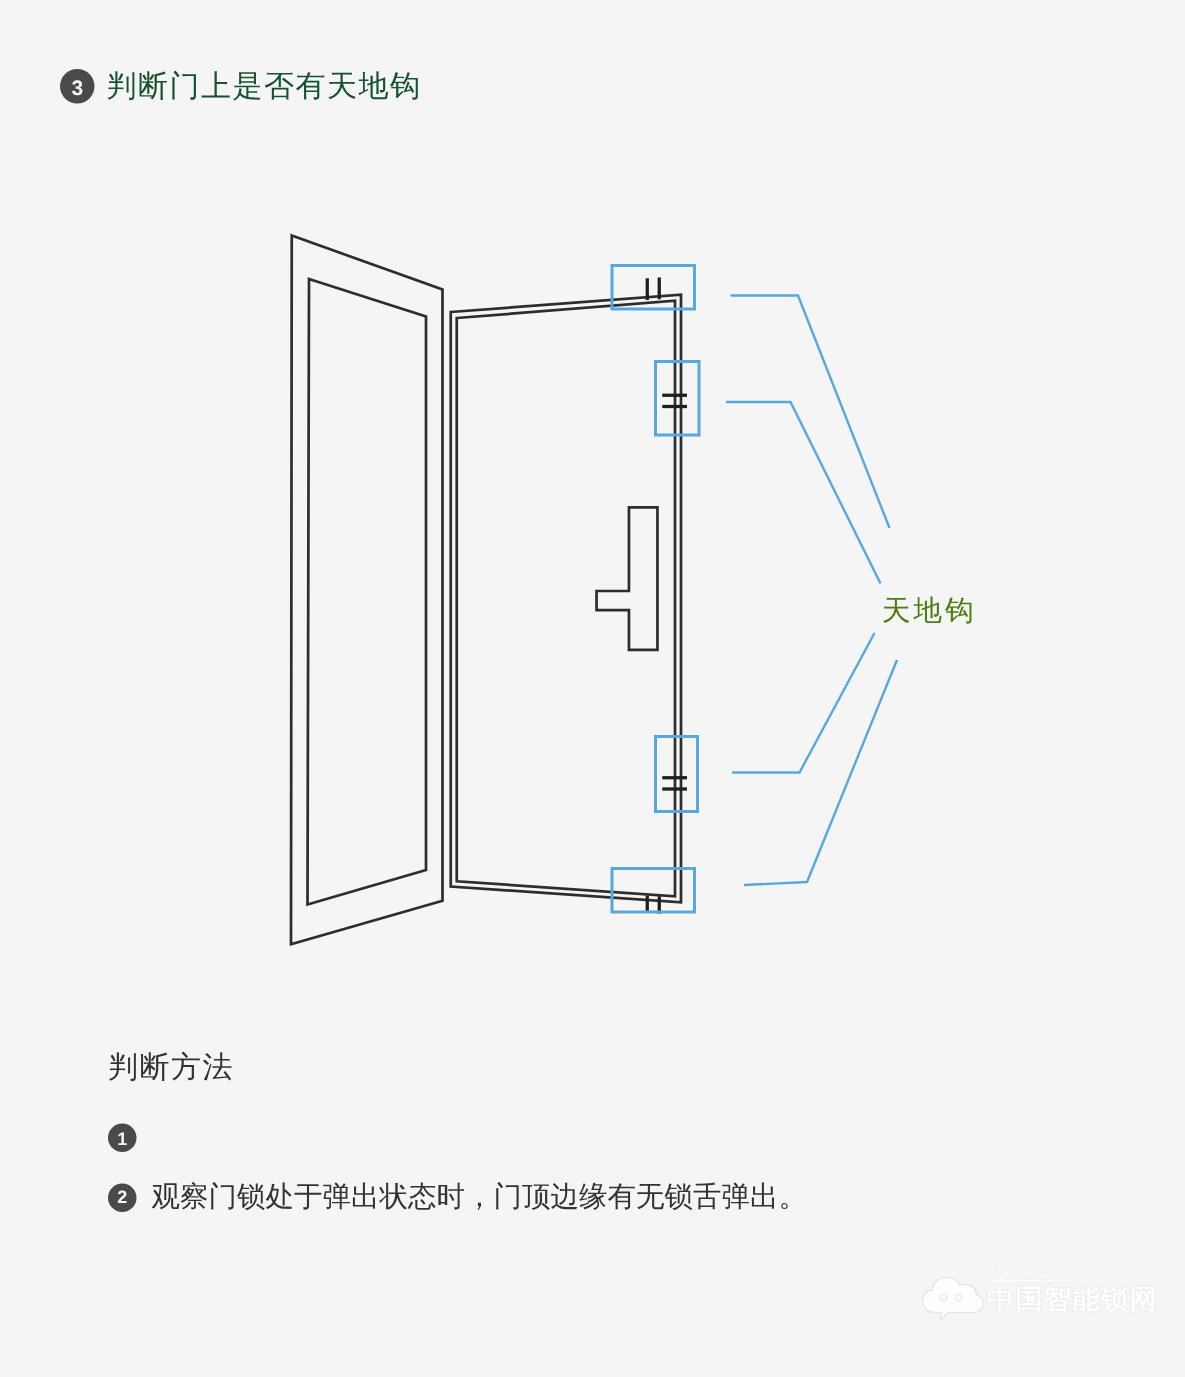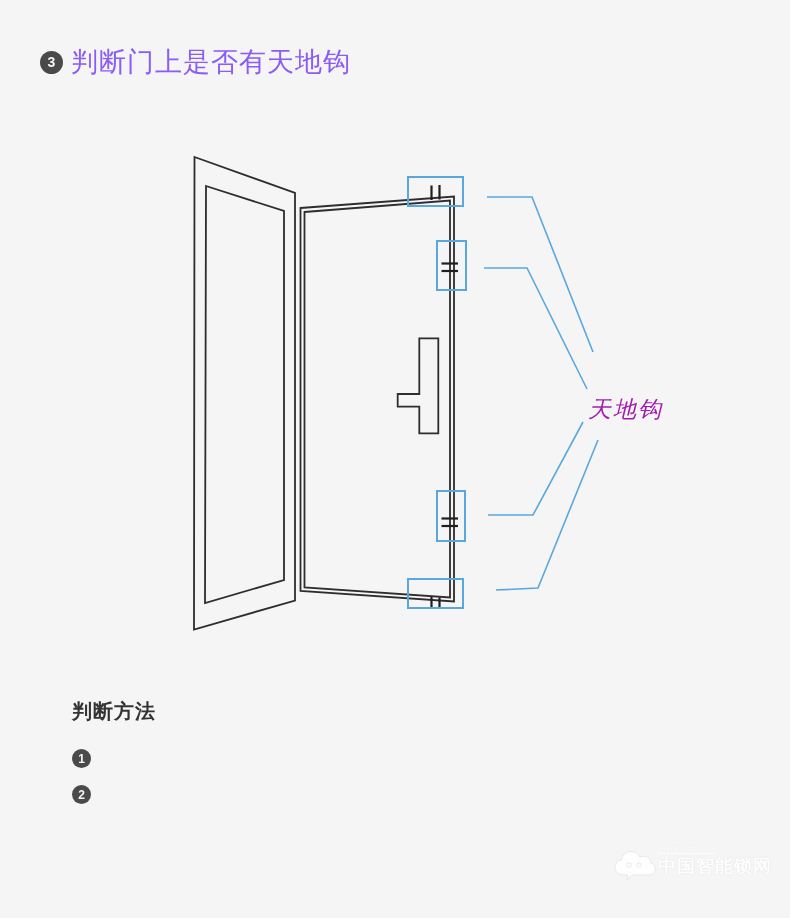--- a/index.html
+++ b/index.html
@@ -5,29 +5,29 @@
   html,body{margin:0;padding:0;}
   body{font-family:"Liberation Sans","DejaVu Sans",sans-serif;background:#e9e9e9;}
   .canvas{position:relative;width:790px;height:918px;background:#f5f5f5;overflow:hidden;margin:0 auto;}
 
   
   .header{position:absolute;left:40px;top:44px;display:flex;align-items:center;gap:8px;}
   .num-badge{display:inline-flex;align-items:center;justify-content:center;
     background:#4a4a4a;color:#f5f5f5;border-radius:50%;font-weight:bold;flex:0 0 auto;}
   .num-badge.big{width:23px;height:23px;font-size:14px;}
   .num-badge.small{width:19px;height:19px;font-size:12px;}
-  .header-title{font-size:27px;color:#8b5cf6;letter-spacing:1px;}
+  .header-title{font-size:20px;color:#14532d;letter-spacing:1px;}
 
   
   .diagram-svg{position:absolute;left:0;top:0;}
-  .diagram-label{position:absolute;left:588px;top:394px;font-size:23px;color:#a21caf;letter-spacing:2px;font-style:italic;}
+  .diagram-label{position:absolute;left:588px;top:394px;font-size:19px;color:#4d7c0f;letter-spacing:2px;}
 
   
   .method{position:absolute;left:72px;top:698px;width:620px;}
-  .method-heading{font-size:20px;color:#333;font-weight:700;letter-spacing:1px;}
+  .method-heading{font-size:20px;color:#333;font-weight:400;letter-spacing:1px;}
   .method-list{margin-top:24px;display:flex;flex-direction:column;gap:17px;}
   .method-item{display:flex;align-items:center;gap:10px;font-size:19px;color:#333;}
 
   
   .watermark{position:absolute;left:612px;top:840px;width:166px;height:64px;opacity:.92;}
   .wm-cloud{position:absolute;left:0;top:2px;}
   .wm-text-block{position:absolute;left:46px;top:4px;color:#ffffff;}
   .wm-url{font-size:9px;font-style:italic;text-decoration:underline;
     color:rgba(255,255,255,.95);text-shadow:0 0 1px rgba(200,200,200,.35);}
   .wm-site{font-size:18px;font-weight:bold;letter-spacing:1px;color:#fff;
@@ -93,20 +93,21 @@
   <div class="diagram-label">天地钩</div>
 
   <div class="method">
     <div class="method-heading">判断方法</div>
     <div class="method-list">
       <div class="method-item">
         <span class="num-badge small">1</span>
       </div>
       <div class="method-item">
         <span class="num-badge small">2</span>
+        <span>观察门锁处于弹出状态时，门顶边缘有无锁舌弹出。</span>
       </div>
     </div>
   </div>
 
   <div class="watermark">
     <svg class="wm-cloud" width="46" height="46" viewBox="0 0 46 46">
       <path fill="#ffffff" stroke="#e2e2e2" stroke-width="0.8" d="M12 33 C6 33 3 29 3 25 C3 21 6 18 9.5 18 C10 13 14 9.5 19 9.5 C23 9.5 26.5 11.8 28 15.2 C29 14.6 30.3 14.2 31.7 14.2 C35.8 14.2 39 17.4 39 21.4 C41.5 22 43.5 24.2 43.5 27 C43.5 30.4 40.8 33 37.4 33 L20 33 L15 38 L15.5 33 Z"></path>
       <circle cx="17" cy="23" r="2.2" fill="none" stroke="#ededed" stroke-width="1.2"></circle>
       <circle cx="27" cy="23" r="2.2" fill="none" stroke="#ededed" stroke-width="1.2"></circle>
     </svg>

